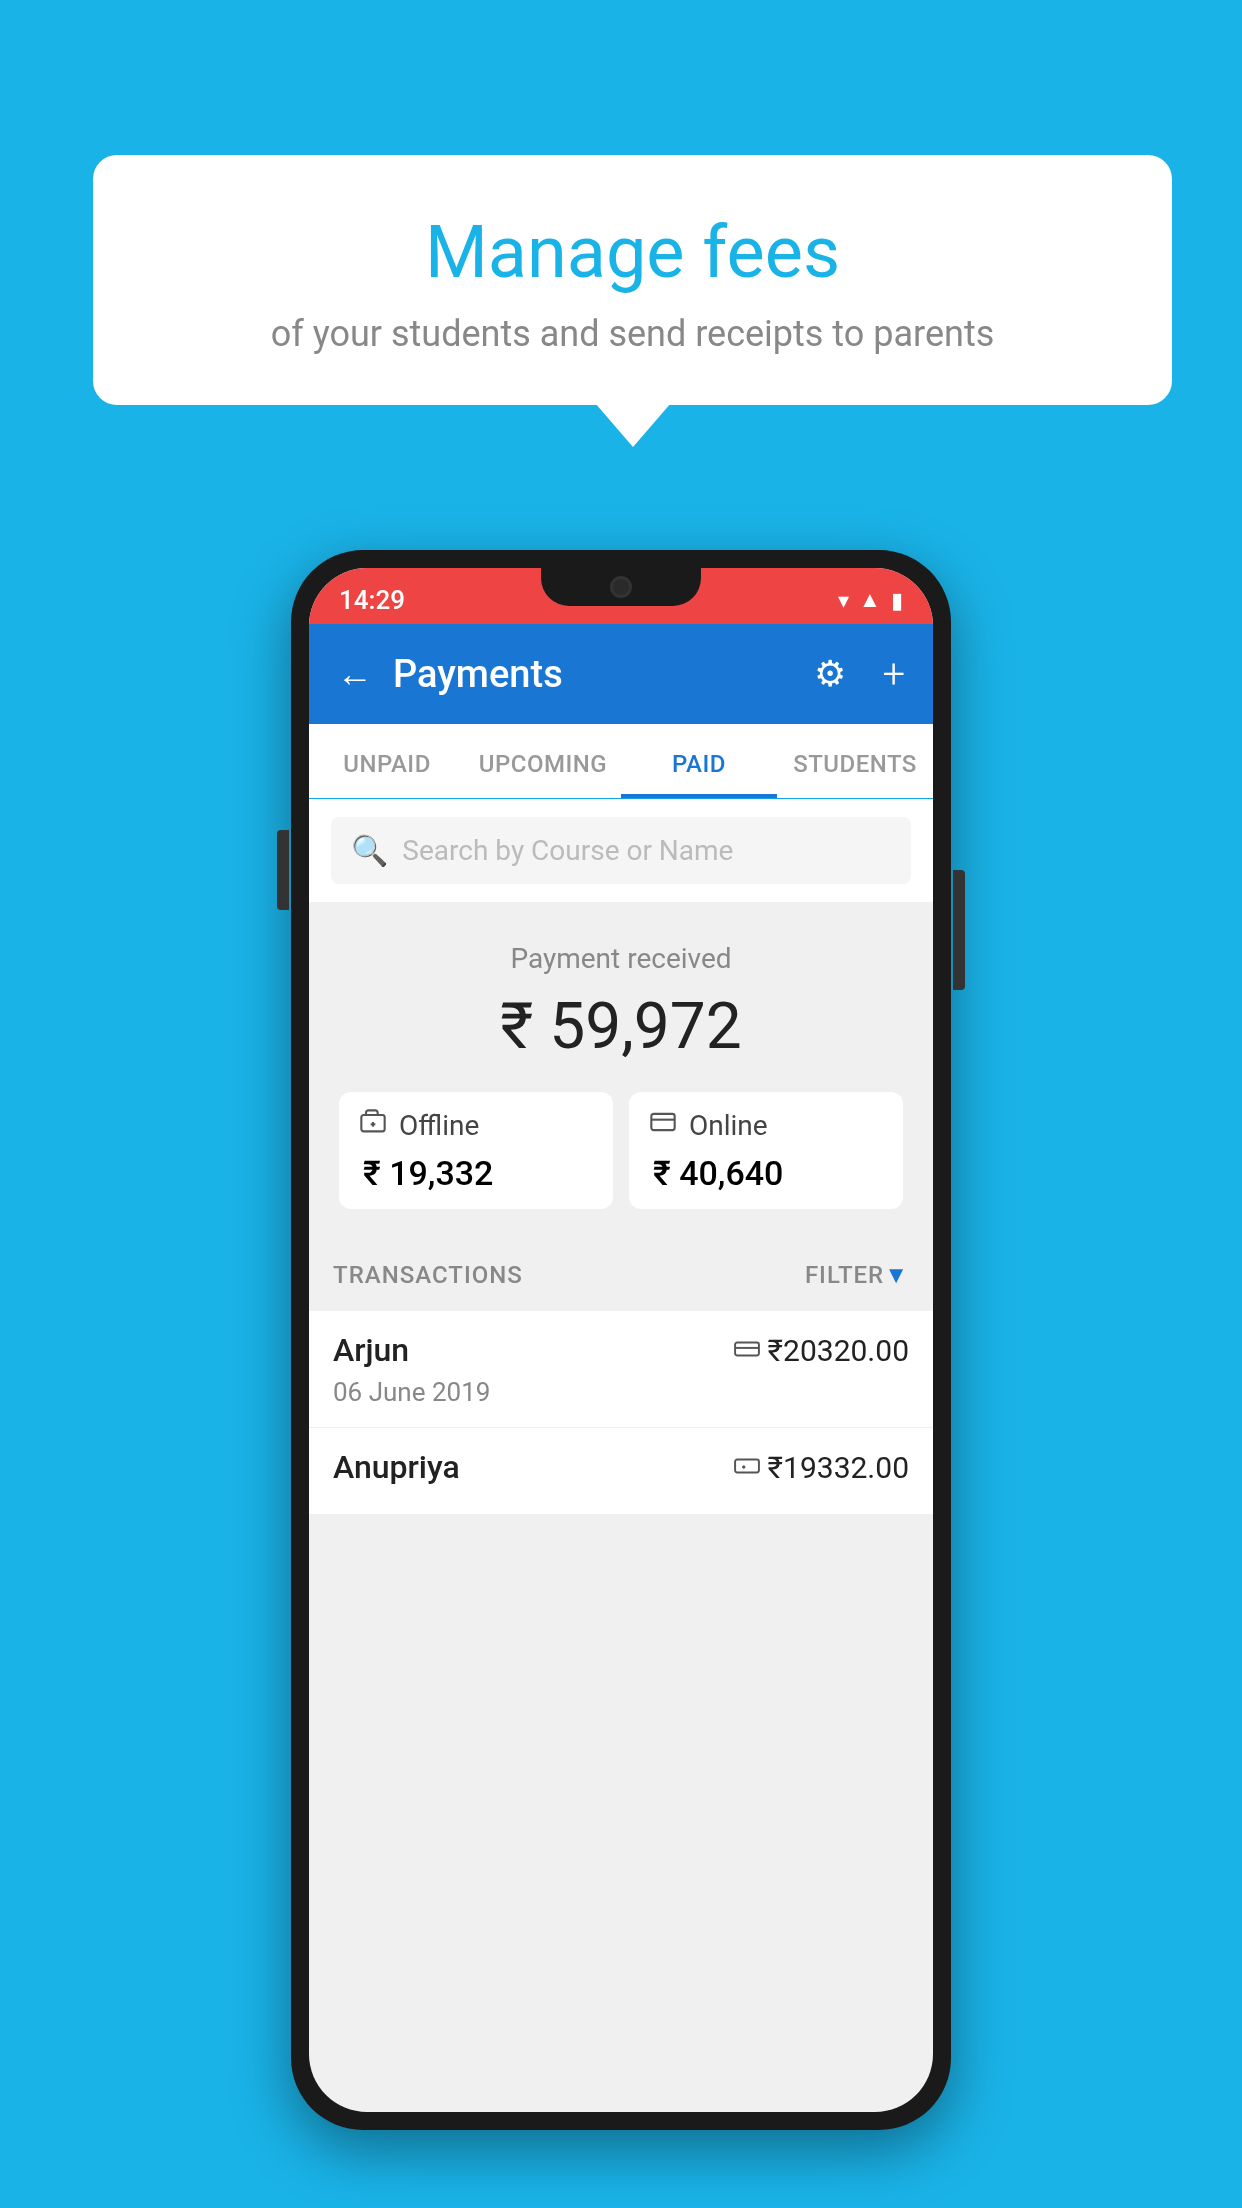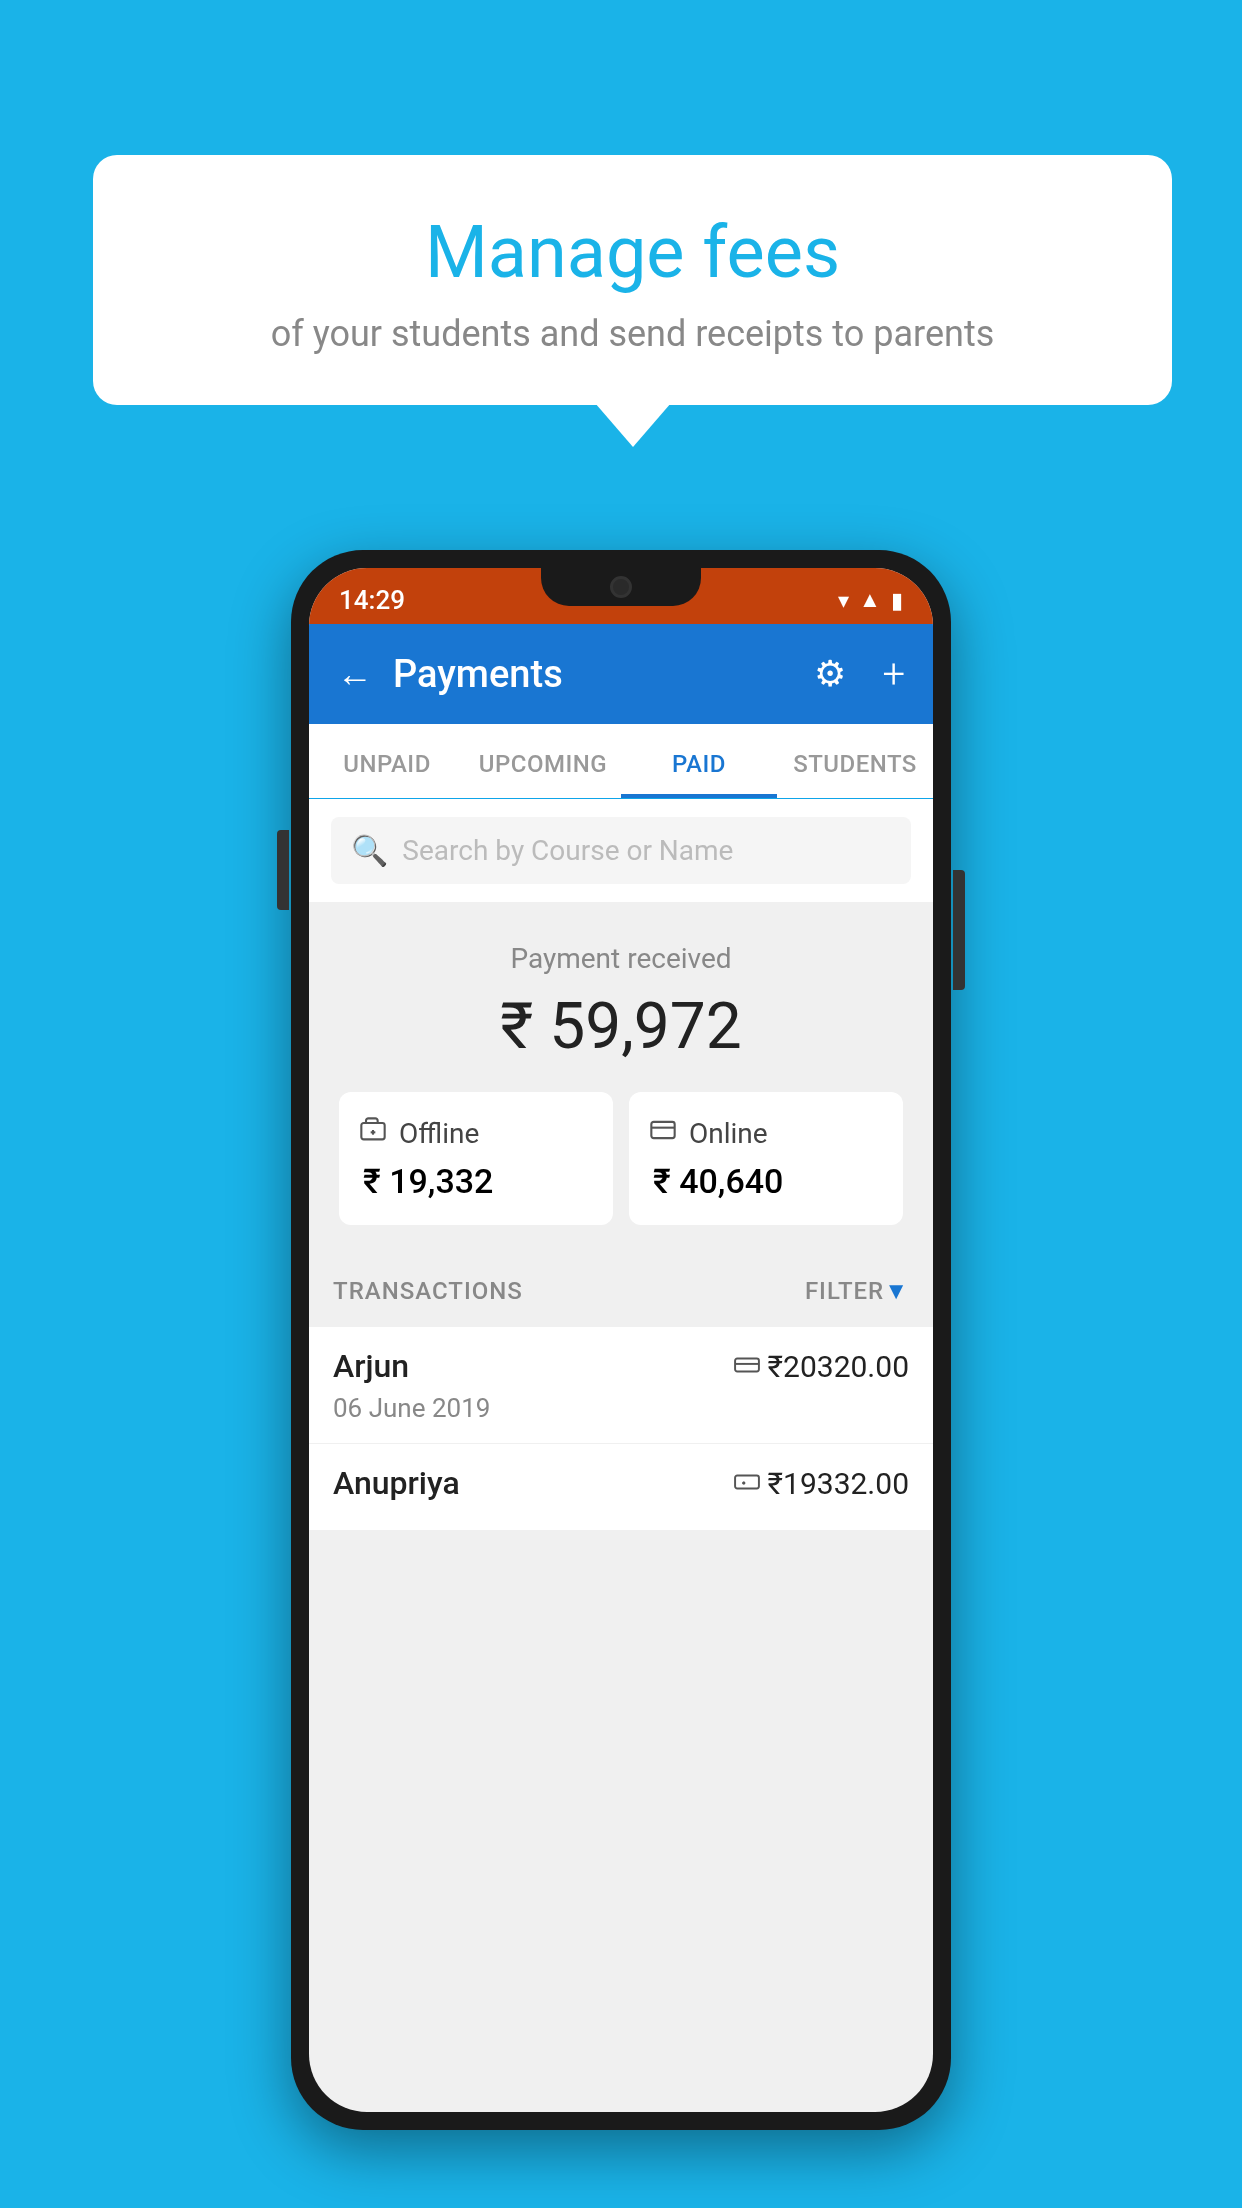--- a/index.html
+++ b/index.html
@@ -118,21 +118,21 @@
     .notch-camera {
       width: 22px;
       height: 22px;
       background: #2a2a2a;
       border-radius: 50%;
       border: 3px solid #333;
     }
 
     
     .status-bar {
-      background: #c2410c;
+      background: #ef4444;
       height: 56px;
       display: flex;
       align-items: center;
       justify-content: space-between;
       padding: 0 30px;
       padding-top: 8px;
     }
     .status-time {
       color: white;
       font-size: 26px;
@@ -253,21 +253,21 @@
 
     .payment-cards {
       display: flex;
       gap: 16px;
       padding: 0 10px;
     }
     .payment-card {
       flex: 1;
       background: white;
       border-radius: 12px;
-      padding: 24px 20px;
+      padding: 16px 20px;
       text-align: left;
     }
     .payment-card-header {
       display: flex;
       align-items: center;
       gap: 12px;
       margin-bottom: 10px;
     }
     .payment-card-icon {
       font-size: 28px;

